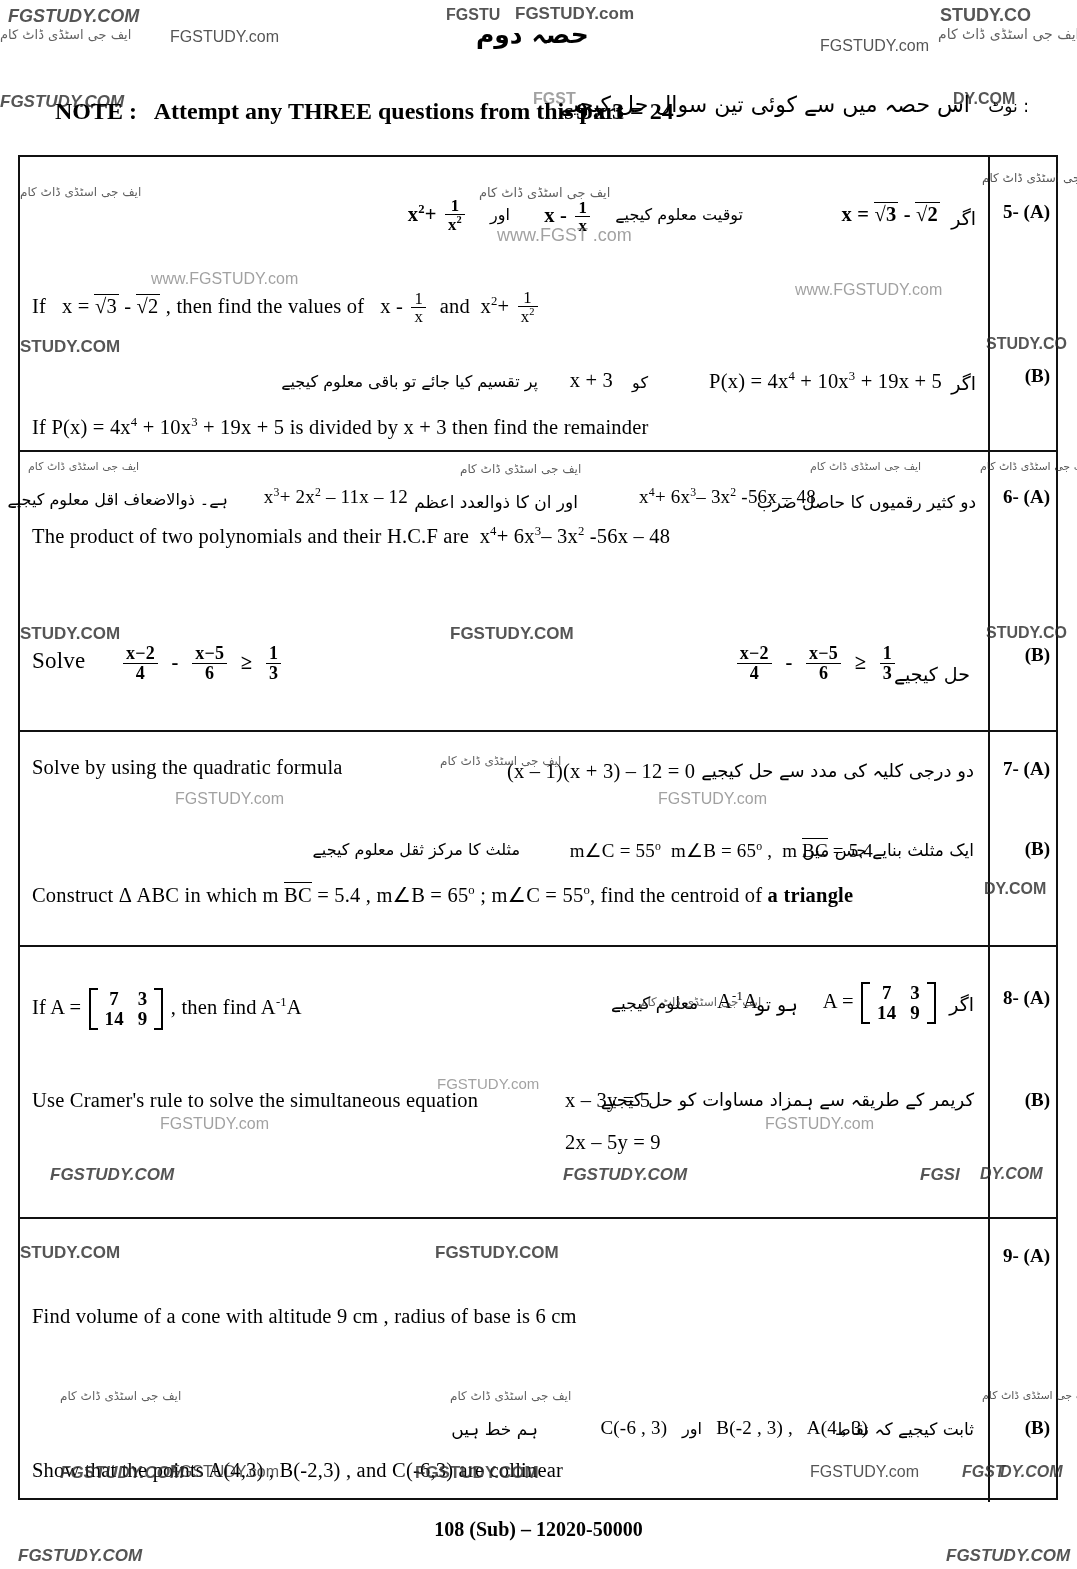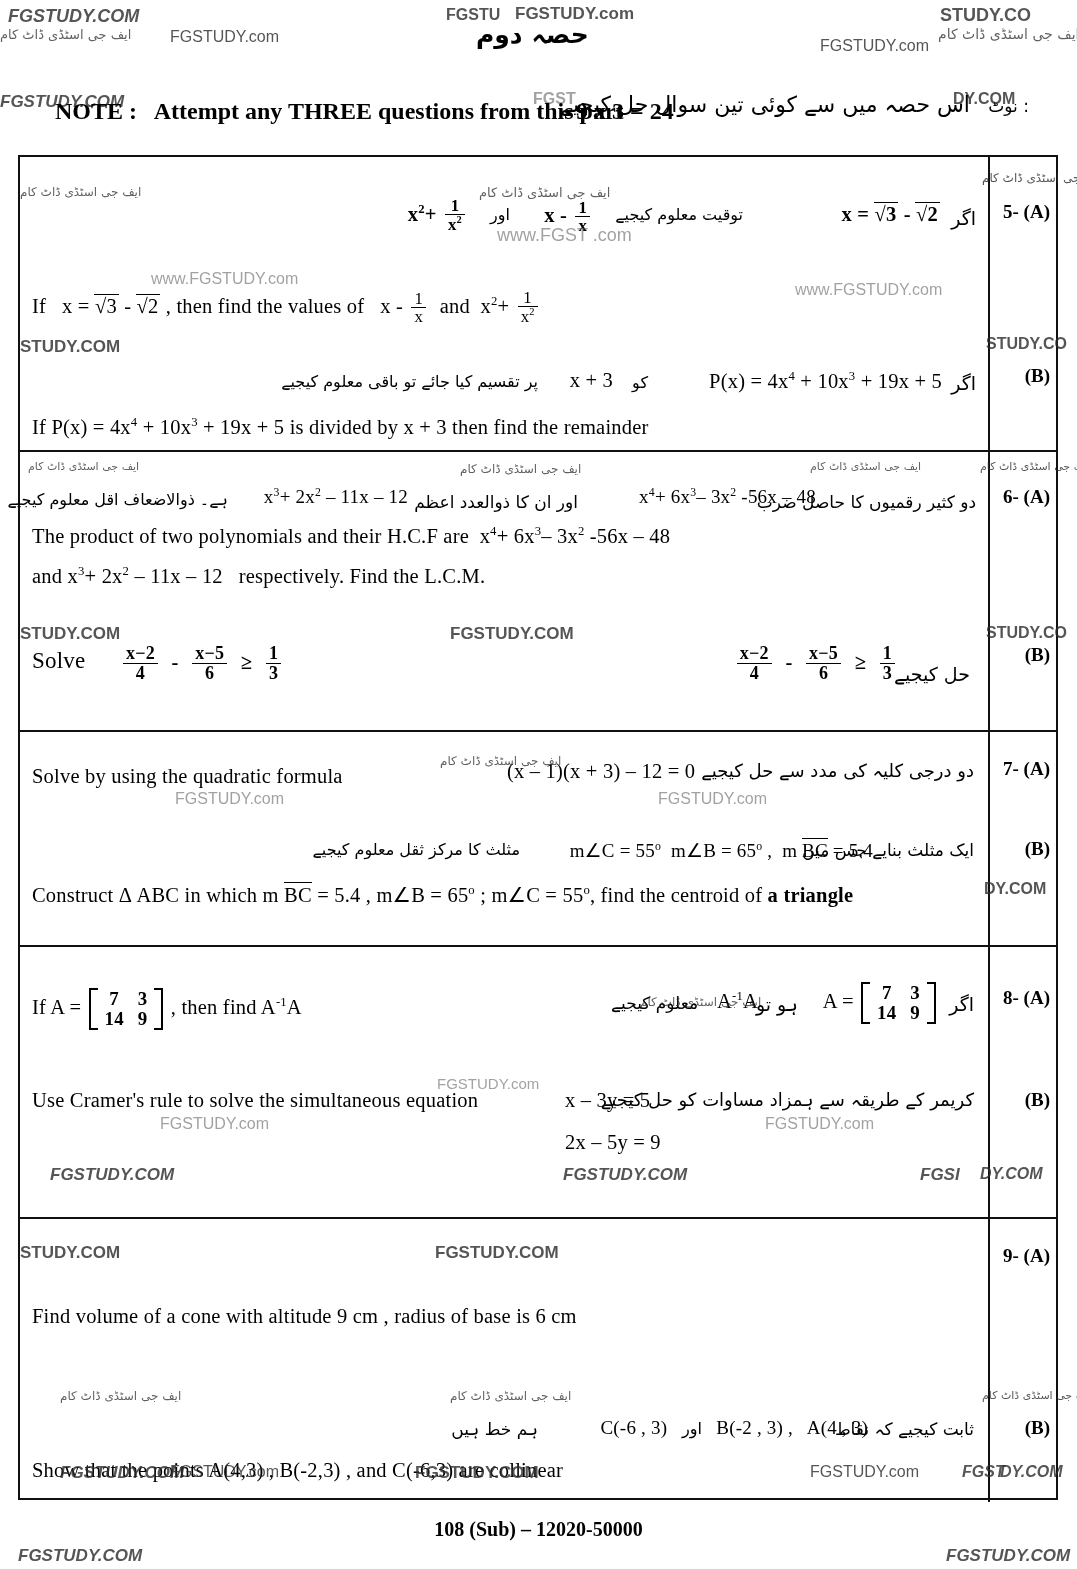--- a/index.html
+++ b/index.html
@@ -299,25 +299,20 @@
         x<sup>3</sup>+ 2x<sup>2</sup> – 11x – 12
       </div>
       <div class="ur" style="right:760px; top:38px; font-size:16px;">
         <span>ہے۔ ذوالاضعاف اقل معلوم کیجیے</span>
       </div>
 
       <div class="en" style="left:12px; top:72px;">
         <span>The product of two polynomials and their H.C.F are</span>&nbsp;
         x<sup>4</sup>+ 6x<sup>3</sup>– 3x<sup>2</sup> -56x – 48
       </div>
-      <div class="en" style="left:12px; top:112px;">
-        <span>and</span>
-        x<sup>3</sup>+ 2x<sup>2</sup> – 11x – 12 &nbsp;
-        <span>respectively. Find the L.C.M.</span>
-      </div>
 
       <div class="en" style="left:12px; top:196px; font-size:23px;">
         <span>Solve</span>
       </div>
       <div class="en" style="left:100px; top:192px; font-weight:bold;">
         <span class="frac" style="font-size:.88em;"><span class="num">x−2</span><span class="den">4</span></span>
         &nbsp;<span>-</span>&nbsp;
         <span class="frac" style="font-size:.88em;"><span class="num">x−5</span><span class="den">6</span></span>
         &nbsp;<span>≥</span>&nbsp;
         <span class="frac" style="font-size:.88em;"><span class="num">1</span><span class="den">3</span></span>
@@ -344,21 +339,21 @@
       <div class="qnum" style="top:34px;">6- (A)</div>
       <div class="qnum" style="top:192px;">(B)</div>
       <div class="wm" style="left:-10px; top:8px; font-size:11px; font-family:'DejaVu Sans',sans-serif;">ایف جی اسٹڈی ڈاٹ کام</div>
       <div class="wm" style="left:-4px; top:172px; font-size:16px; font-weight:bold;">STUDY.CO</div>
     </div>
   </div>
 
   <div class="qrow" style="height:215px;">
     <div class="qbody">
 
-      <div class="en" style="left:12px; top:33px;">
+      <div class="en" style="left:12px; top:24px;">
         <span>Solve  by using the quadratic formula</span>
       </div>
       <div class="en" style="left:487px; top:28px;">
         <span>(x – 1)(x + 3) – 12 = 0</span>
       </div>
       <div class="ur" style="right:14px; top:28px; font-size:18px;">
         <span>دو درجی کلیہ کی مدد سے حل کیجیے</span>
       </div>
 
       <div class="ur" style="right:14px; top:108px; font-size:17px;">

